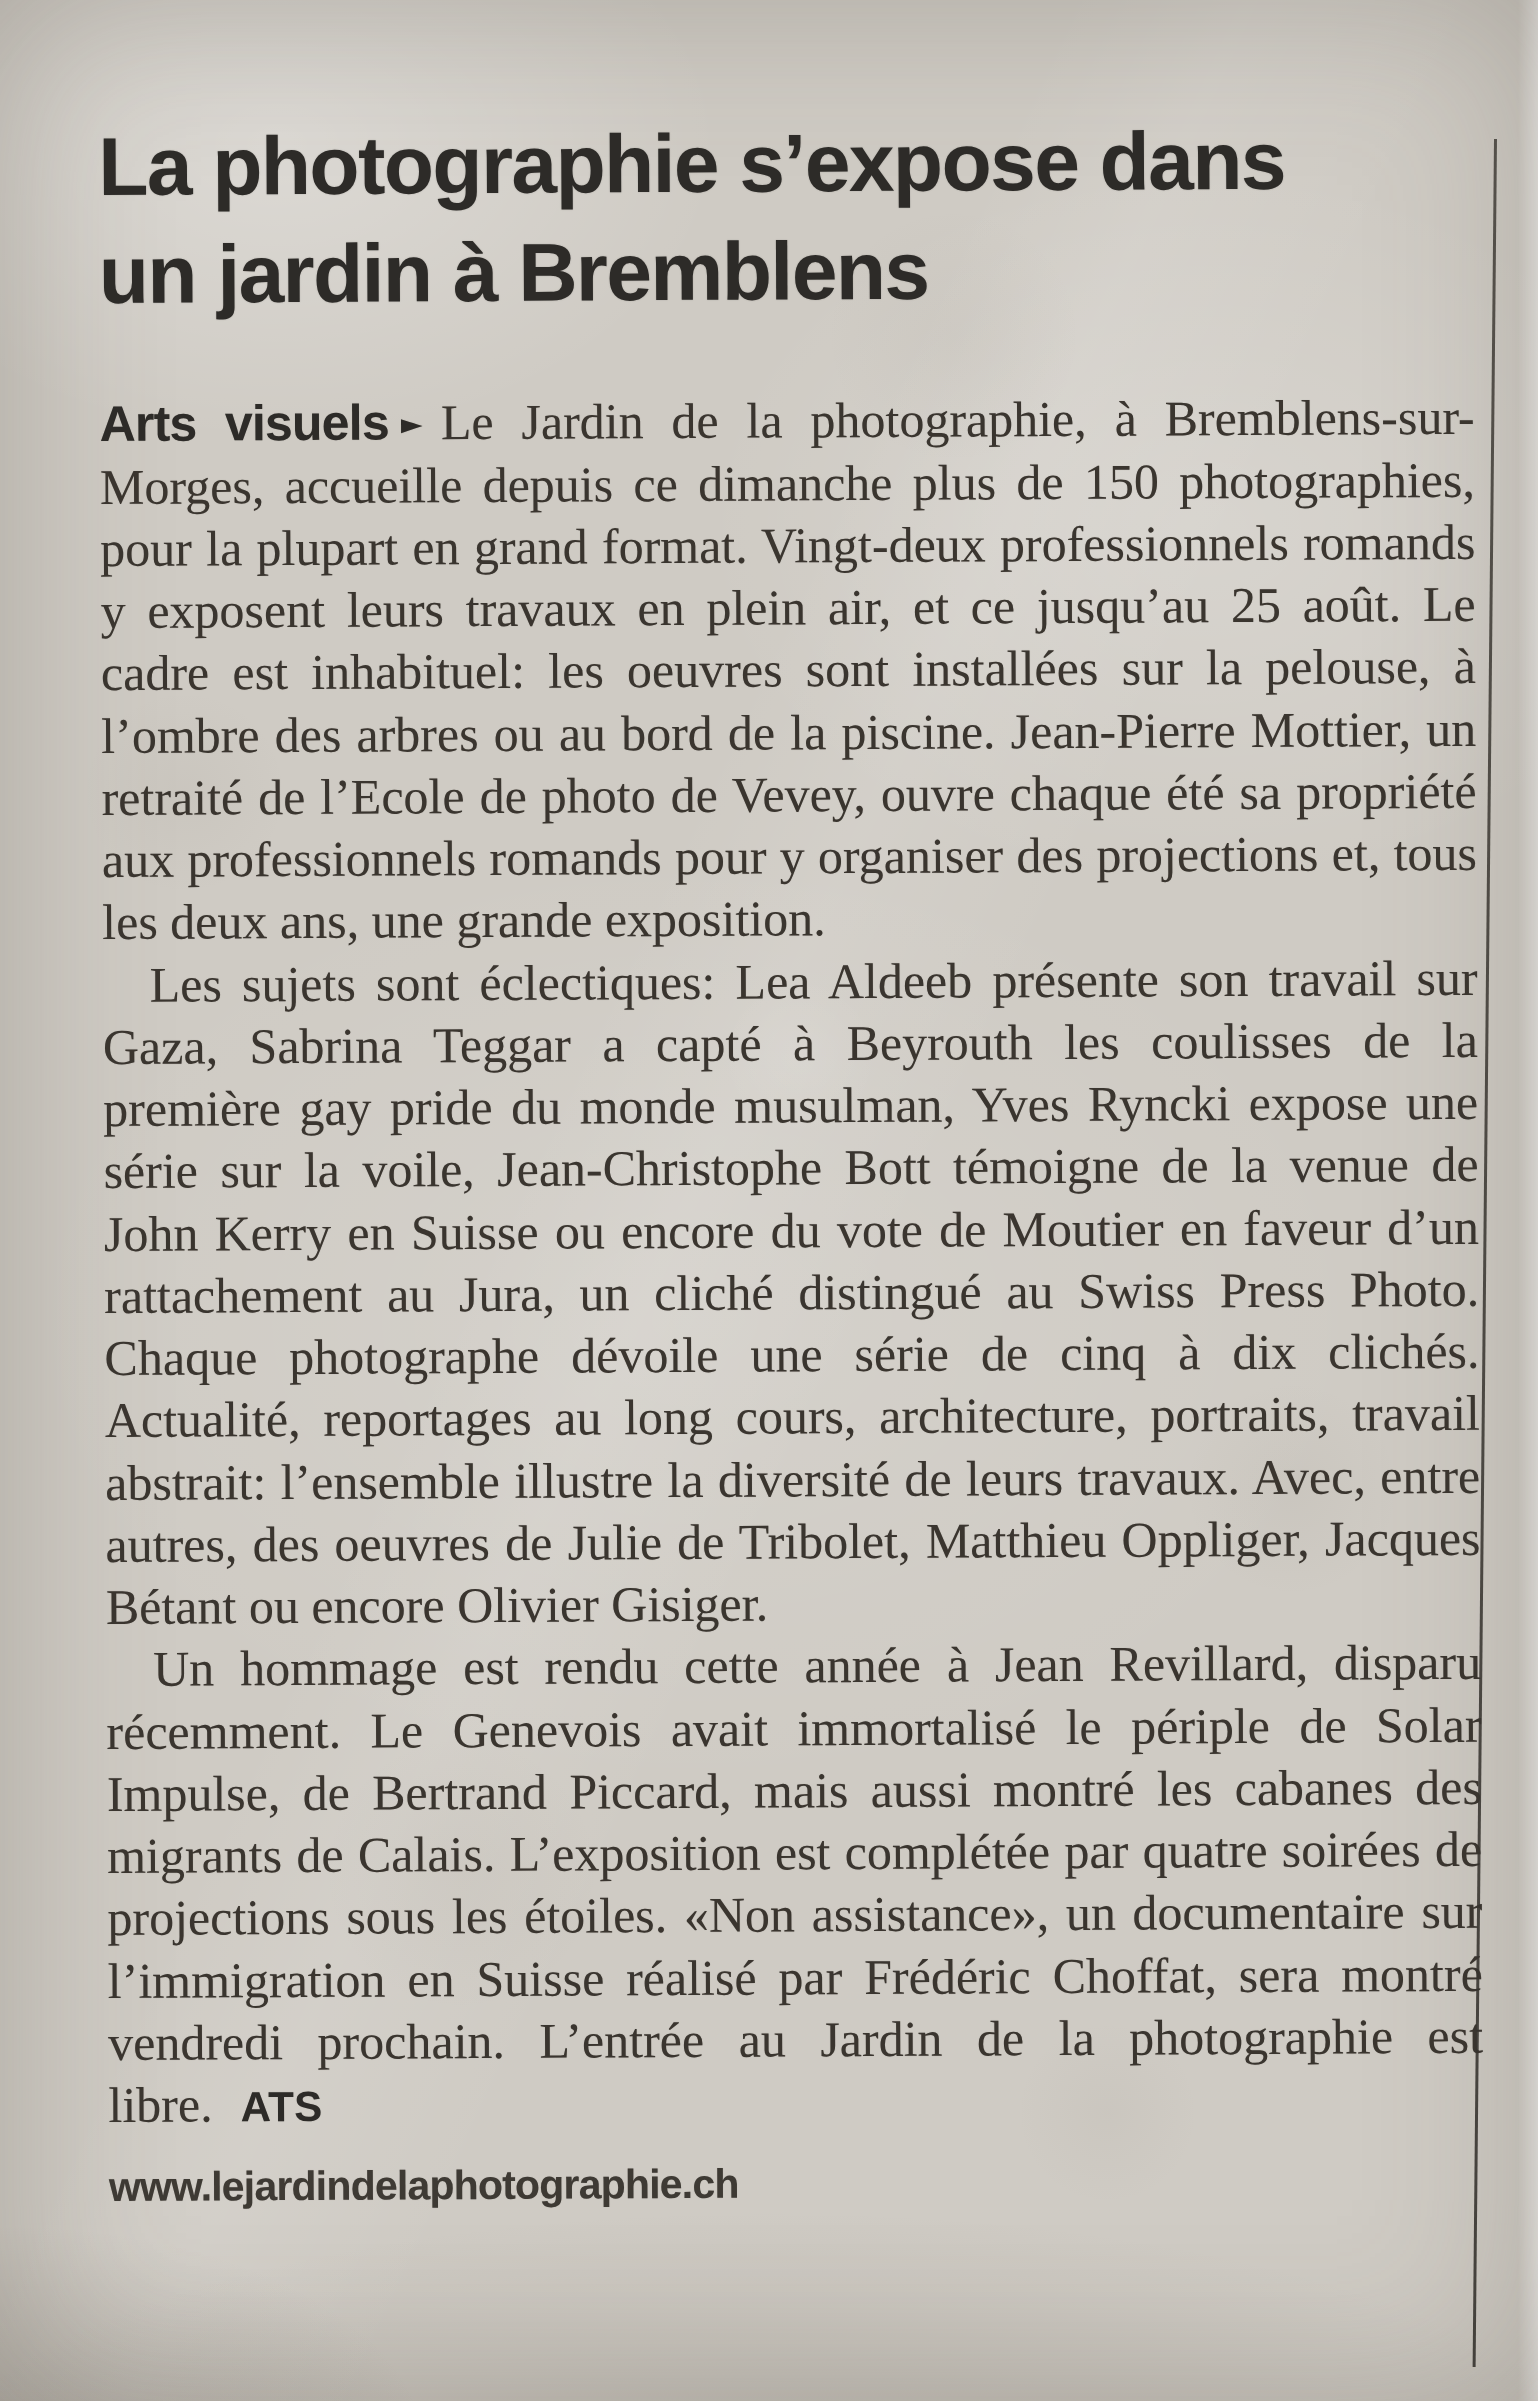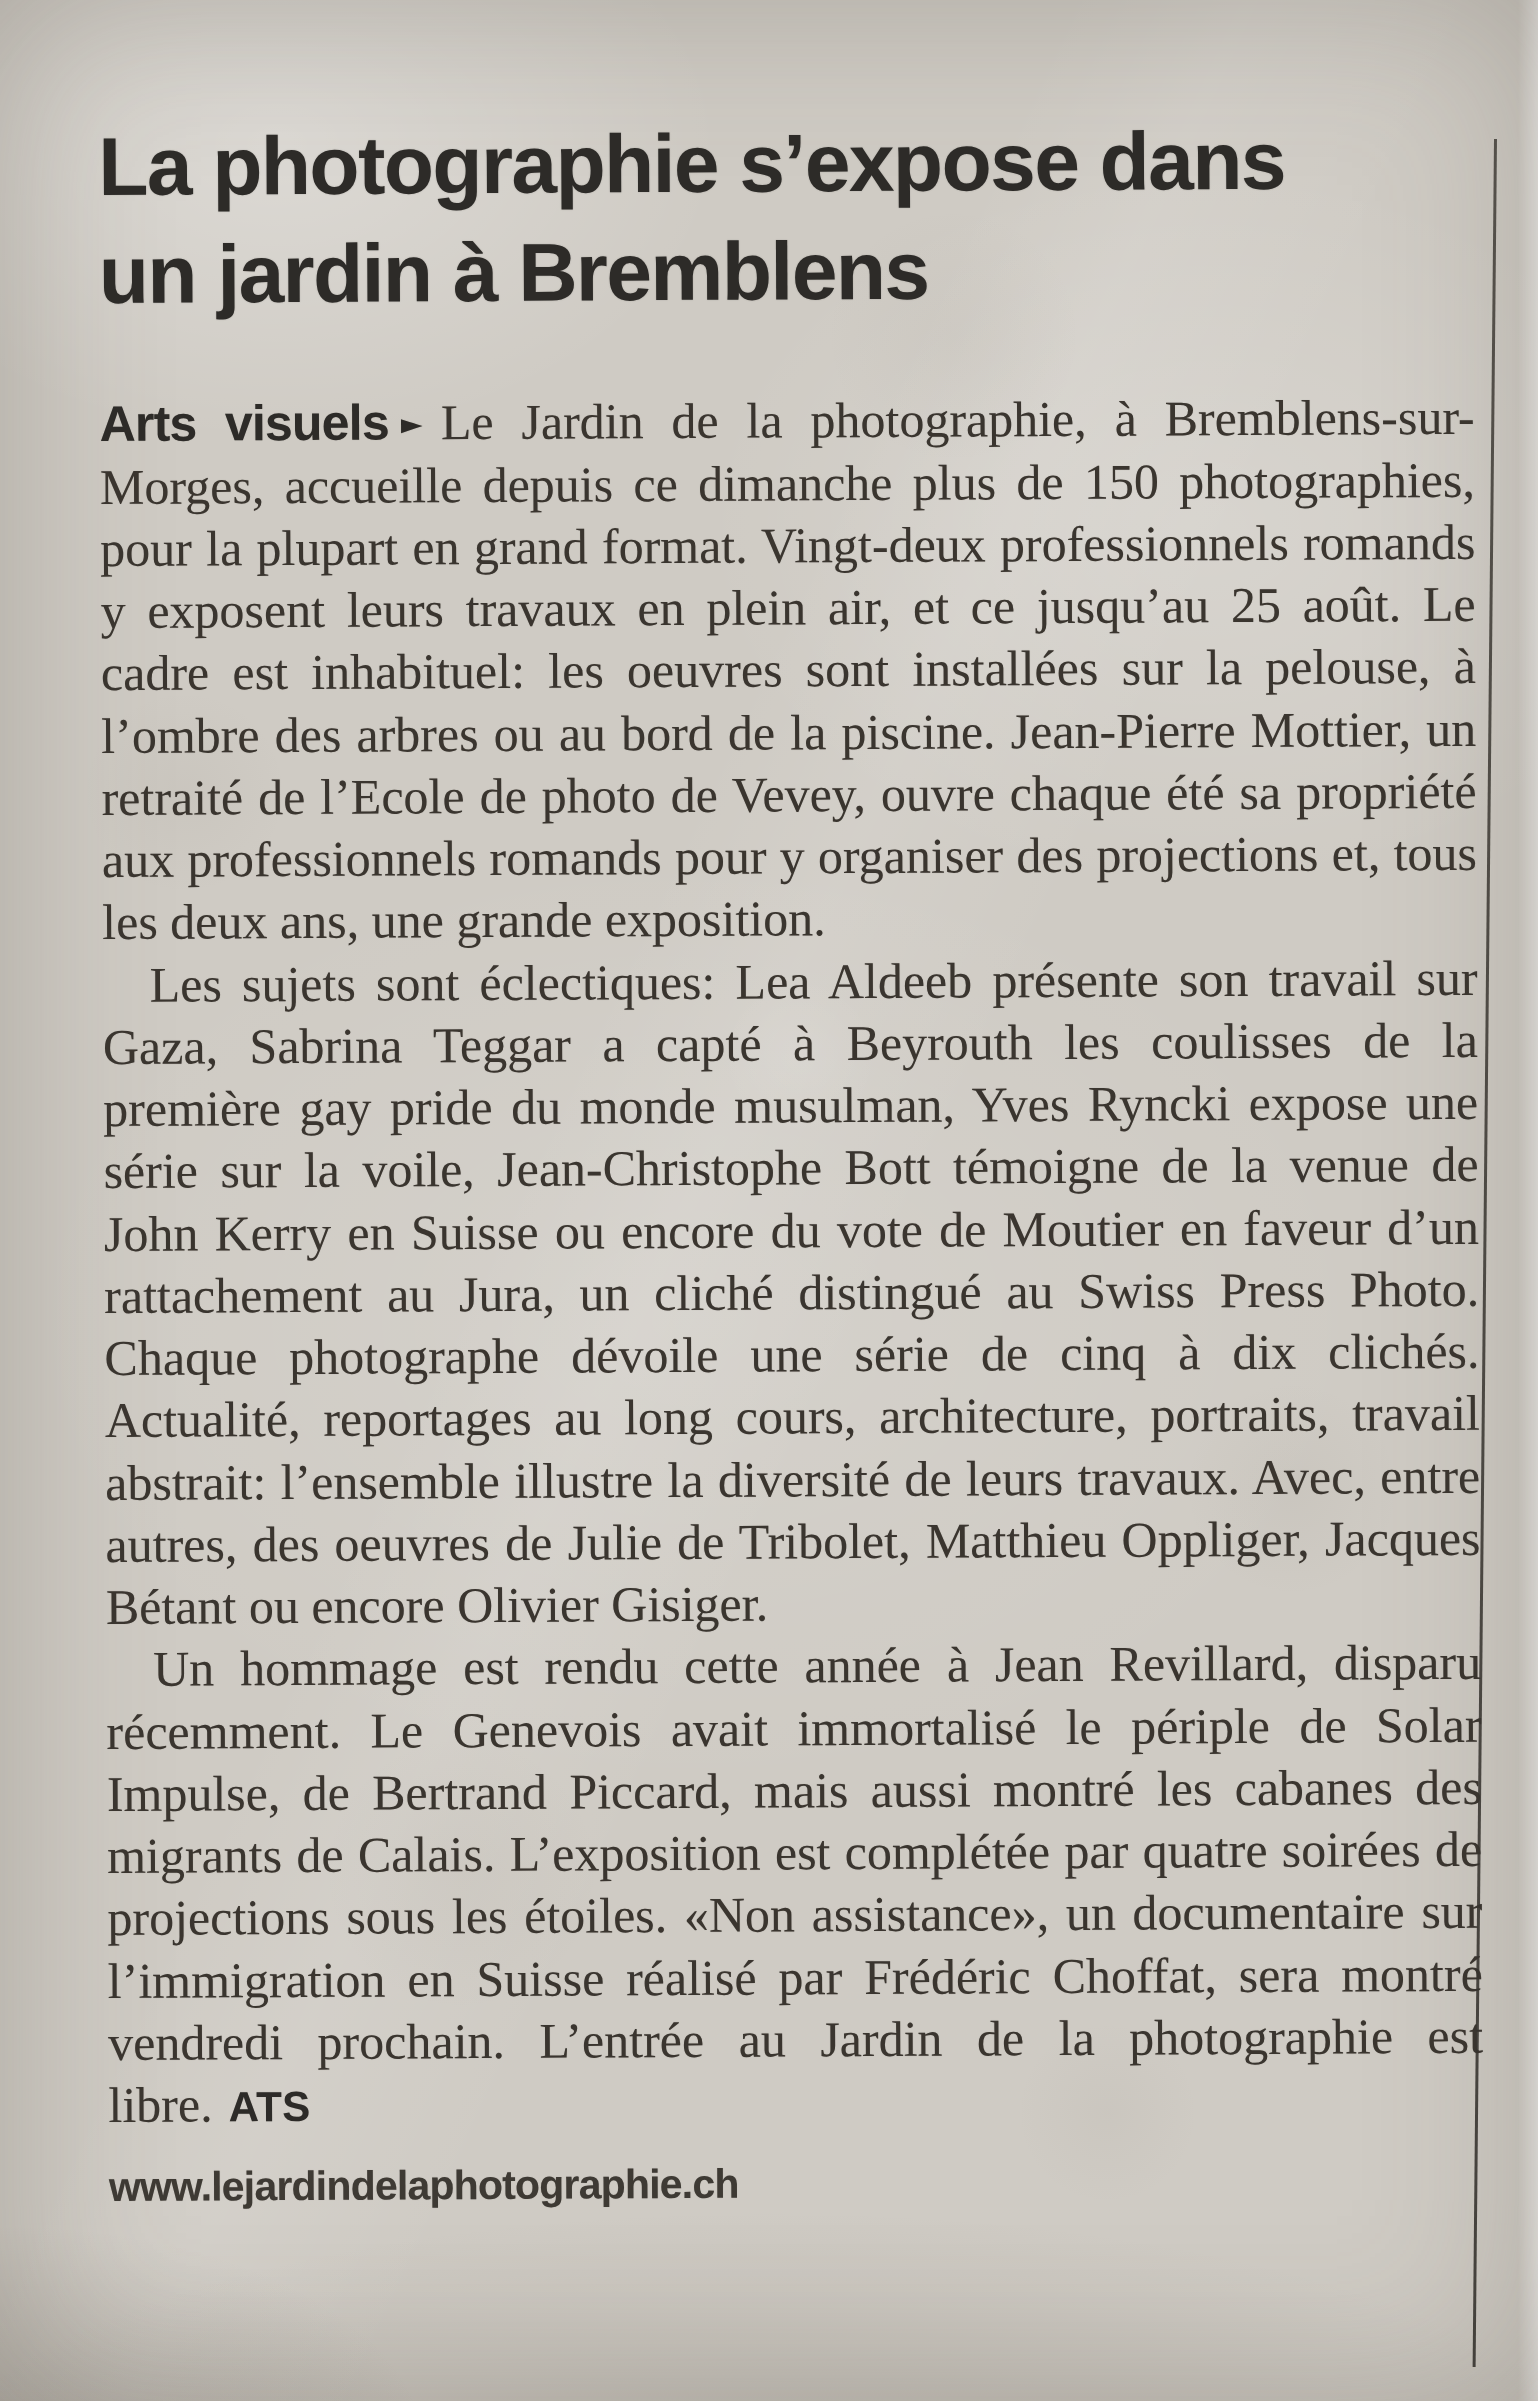--- a/index.html
+++ b/index.html
@@ -88,21 +88,21 @@
     vertical-align: 6.9px;
     margin: 0 18.3px 0 12.2px;
     color: #2d2b28;
   }
   .byline {
     font-family: "Liberation Sans", sans-serif;
     font-weight: bold;
     font-size: 42px;
     letter-spacing: 0.4px;
     color: #2d2b28;
-    margin-left: 16px;
+    margin-left: 28px;
   }
   .website {
     margin-top: 27.5px;
     font-family: "Liberation Sans", sans-serif;
     font-weight: bold;
     font-size: 41px;
     letter-spacing: -0.8px;
     color: #3e3a34;
     text-shadow: 0 0 0.8px rgba(62,58,52,0.30);
   }

